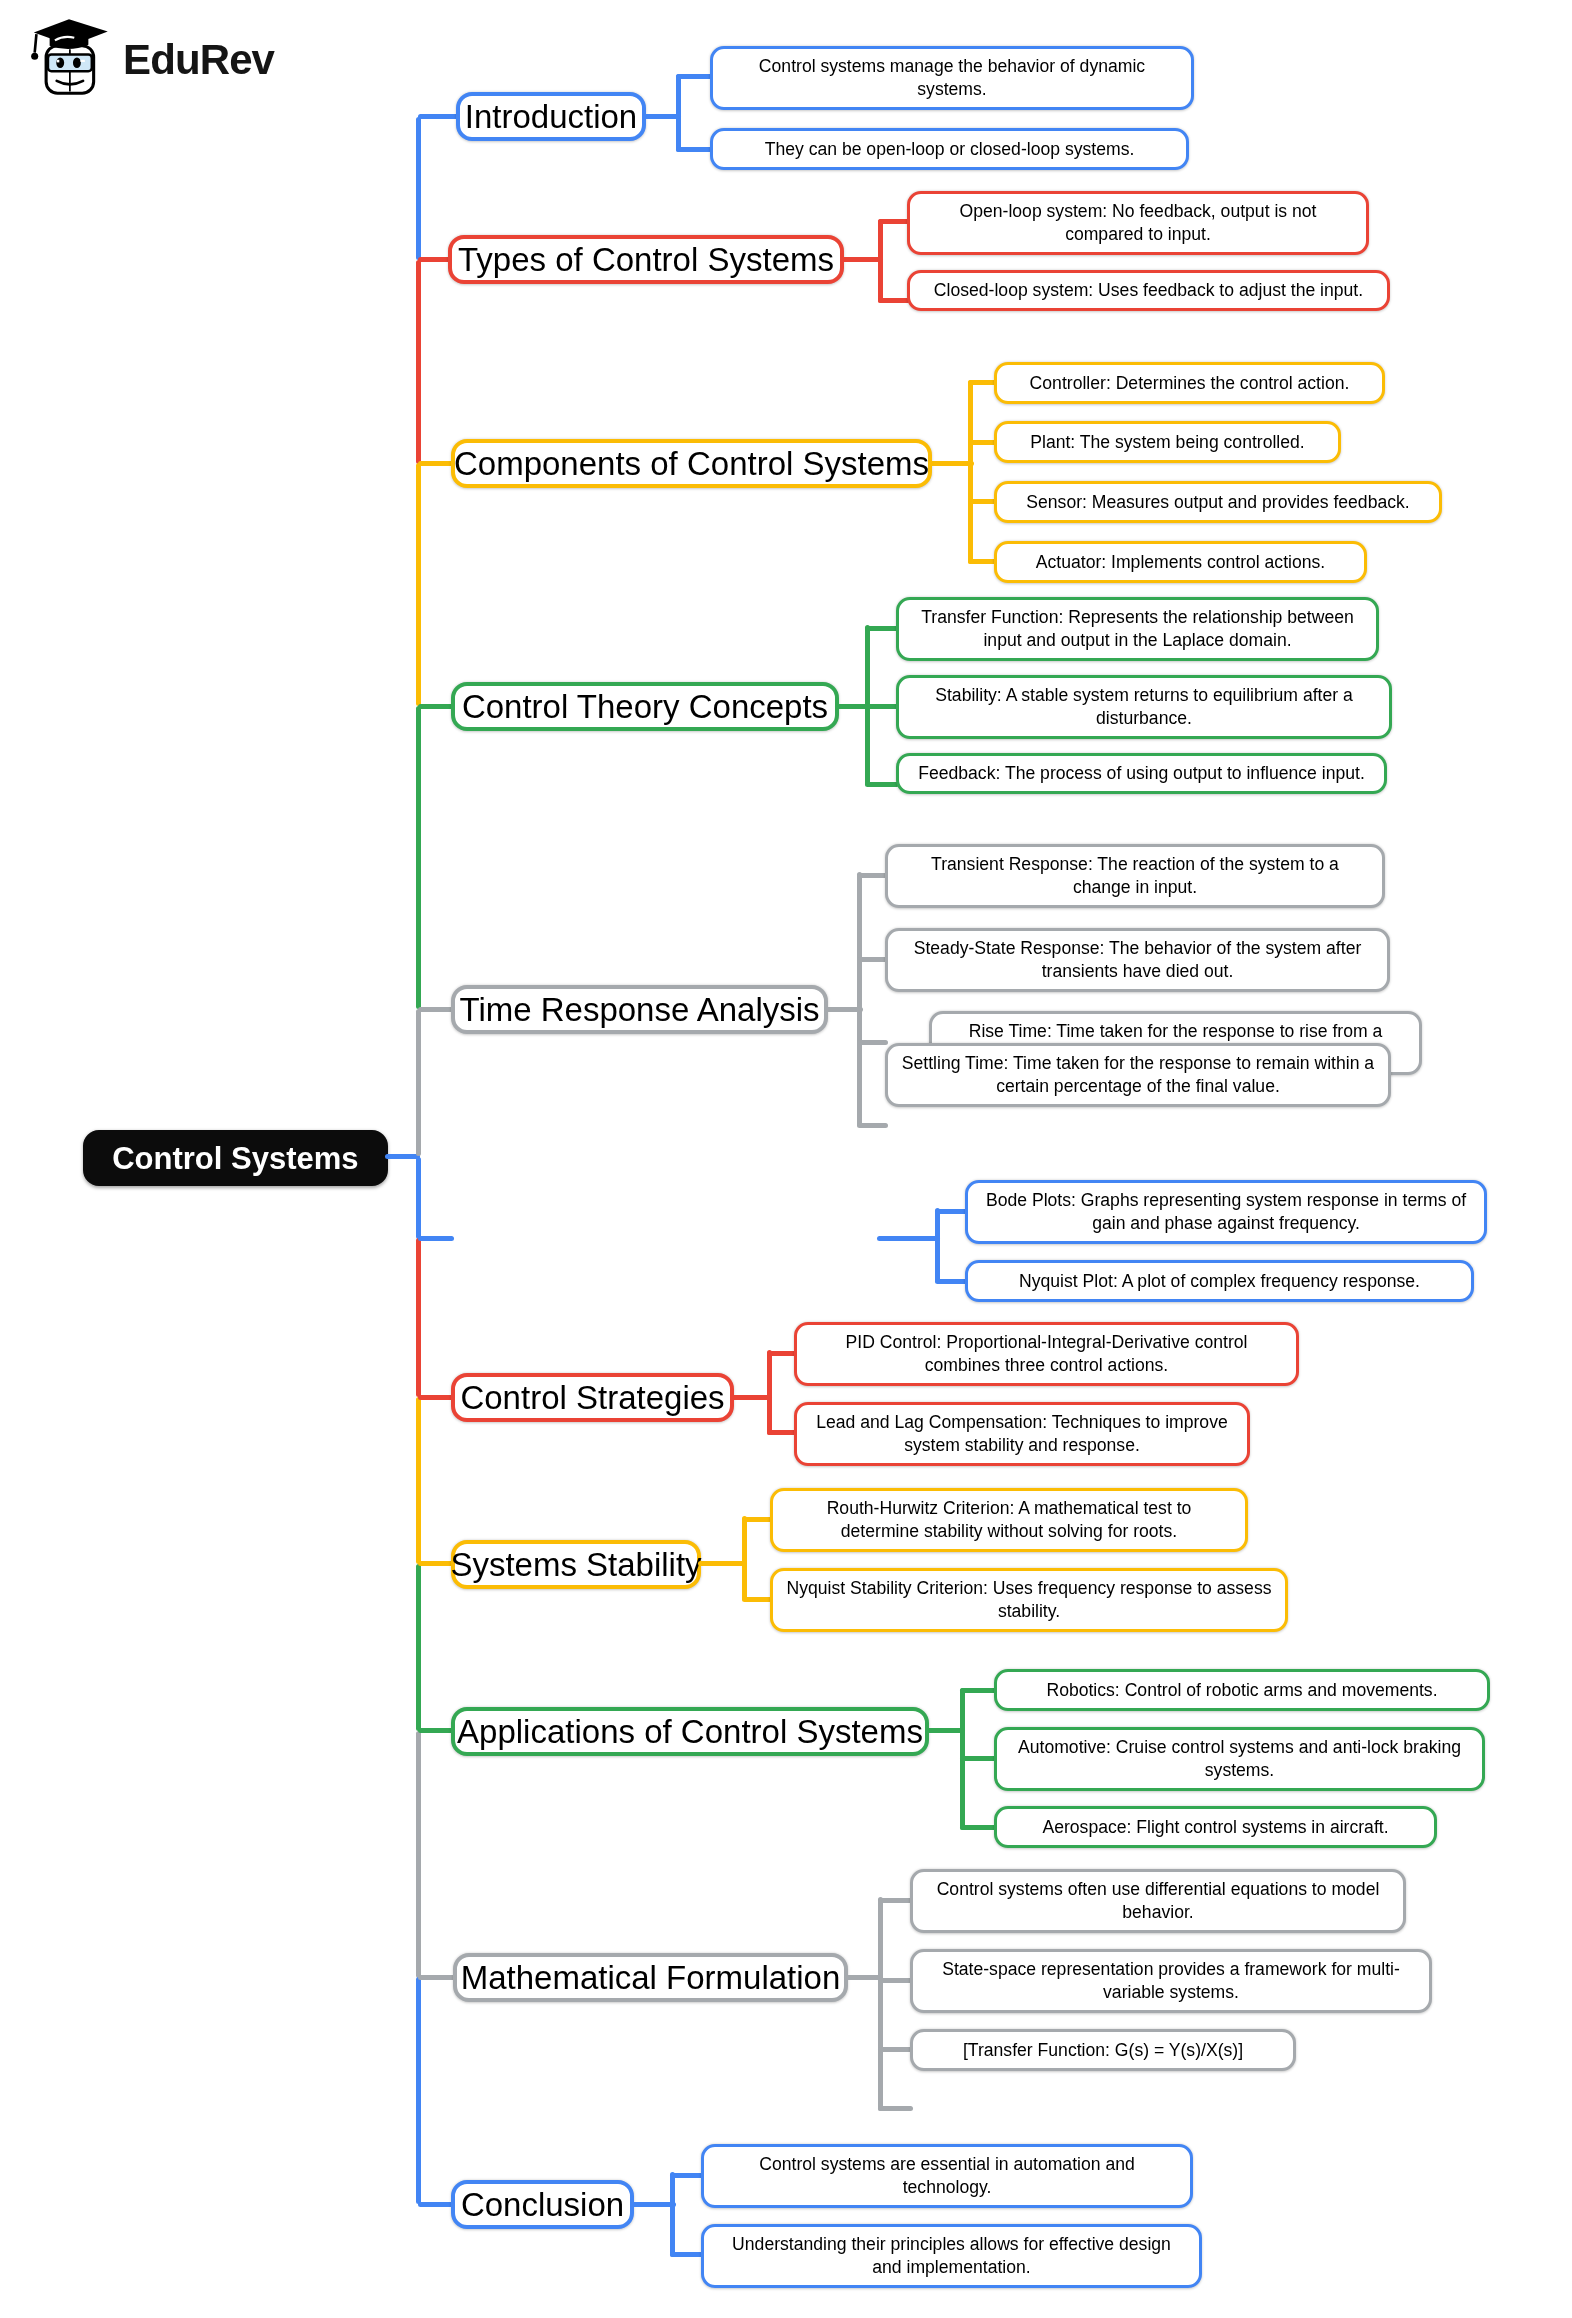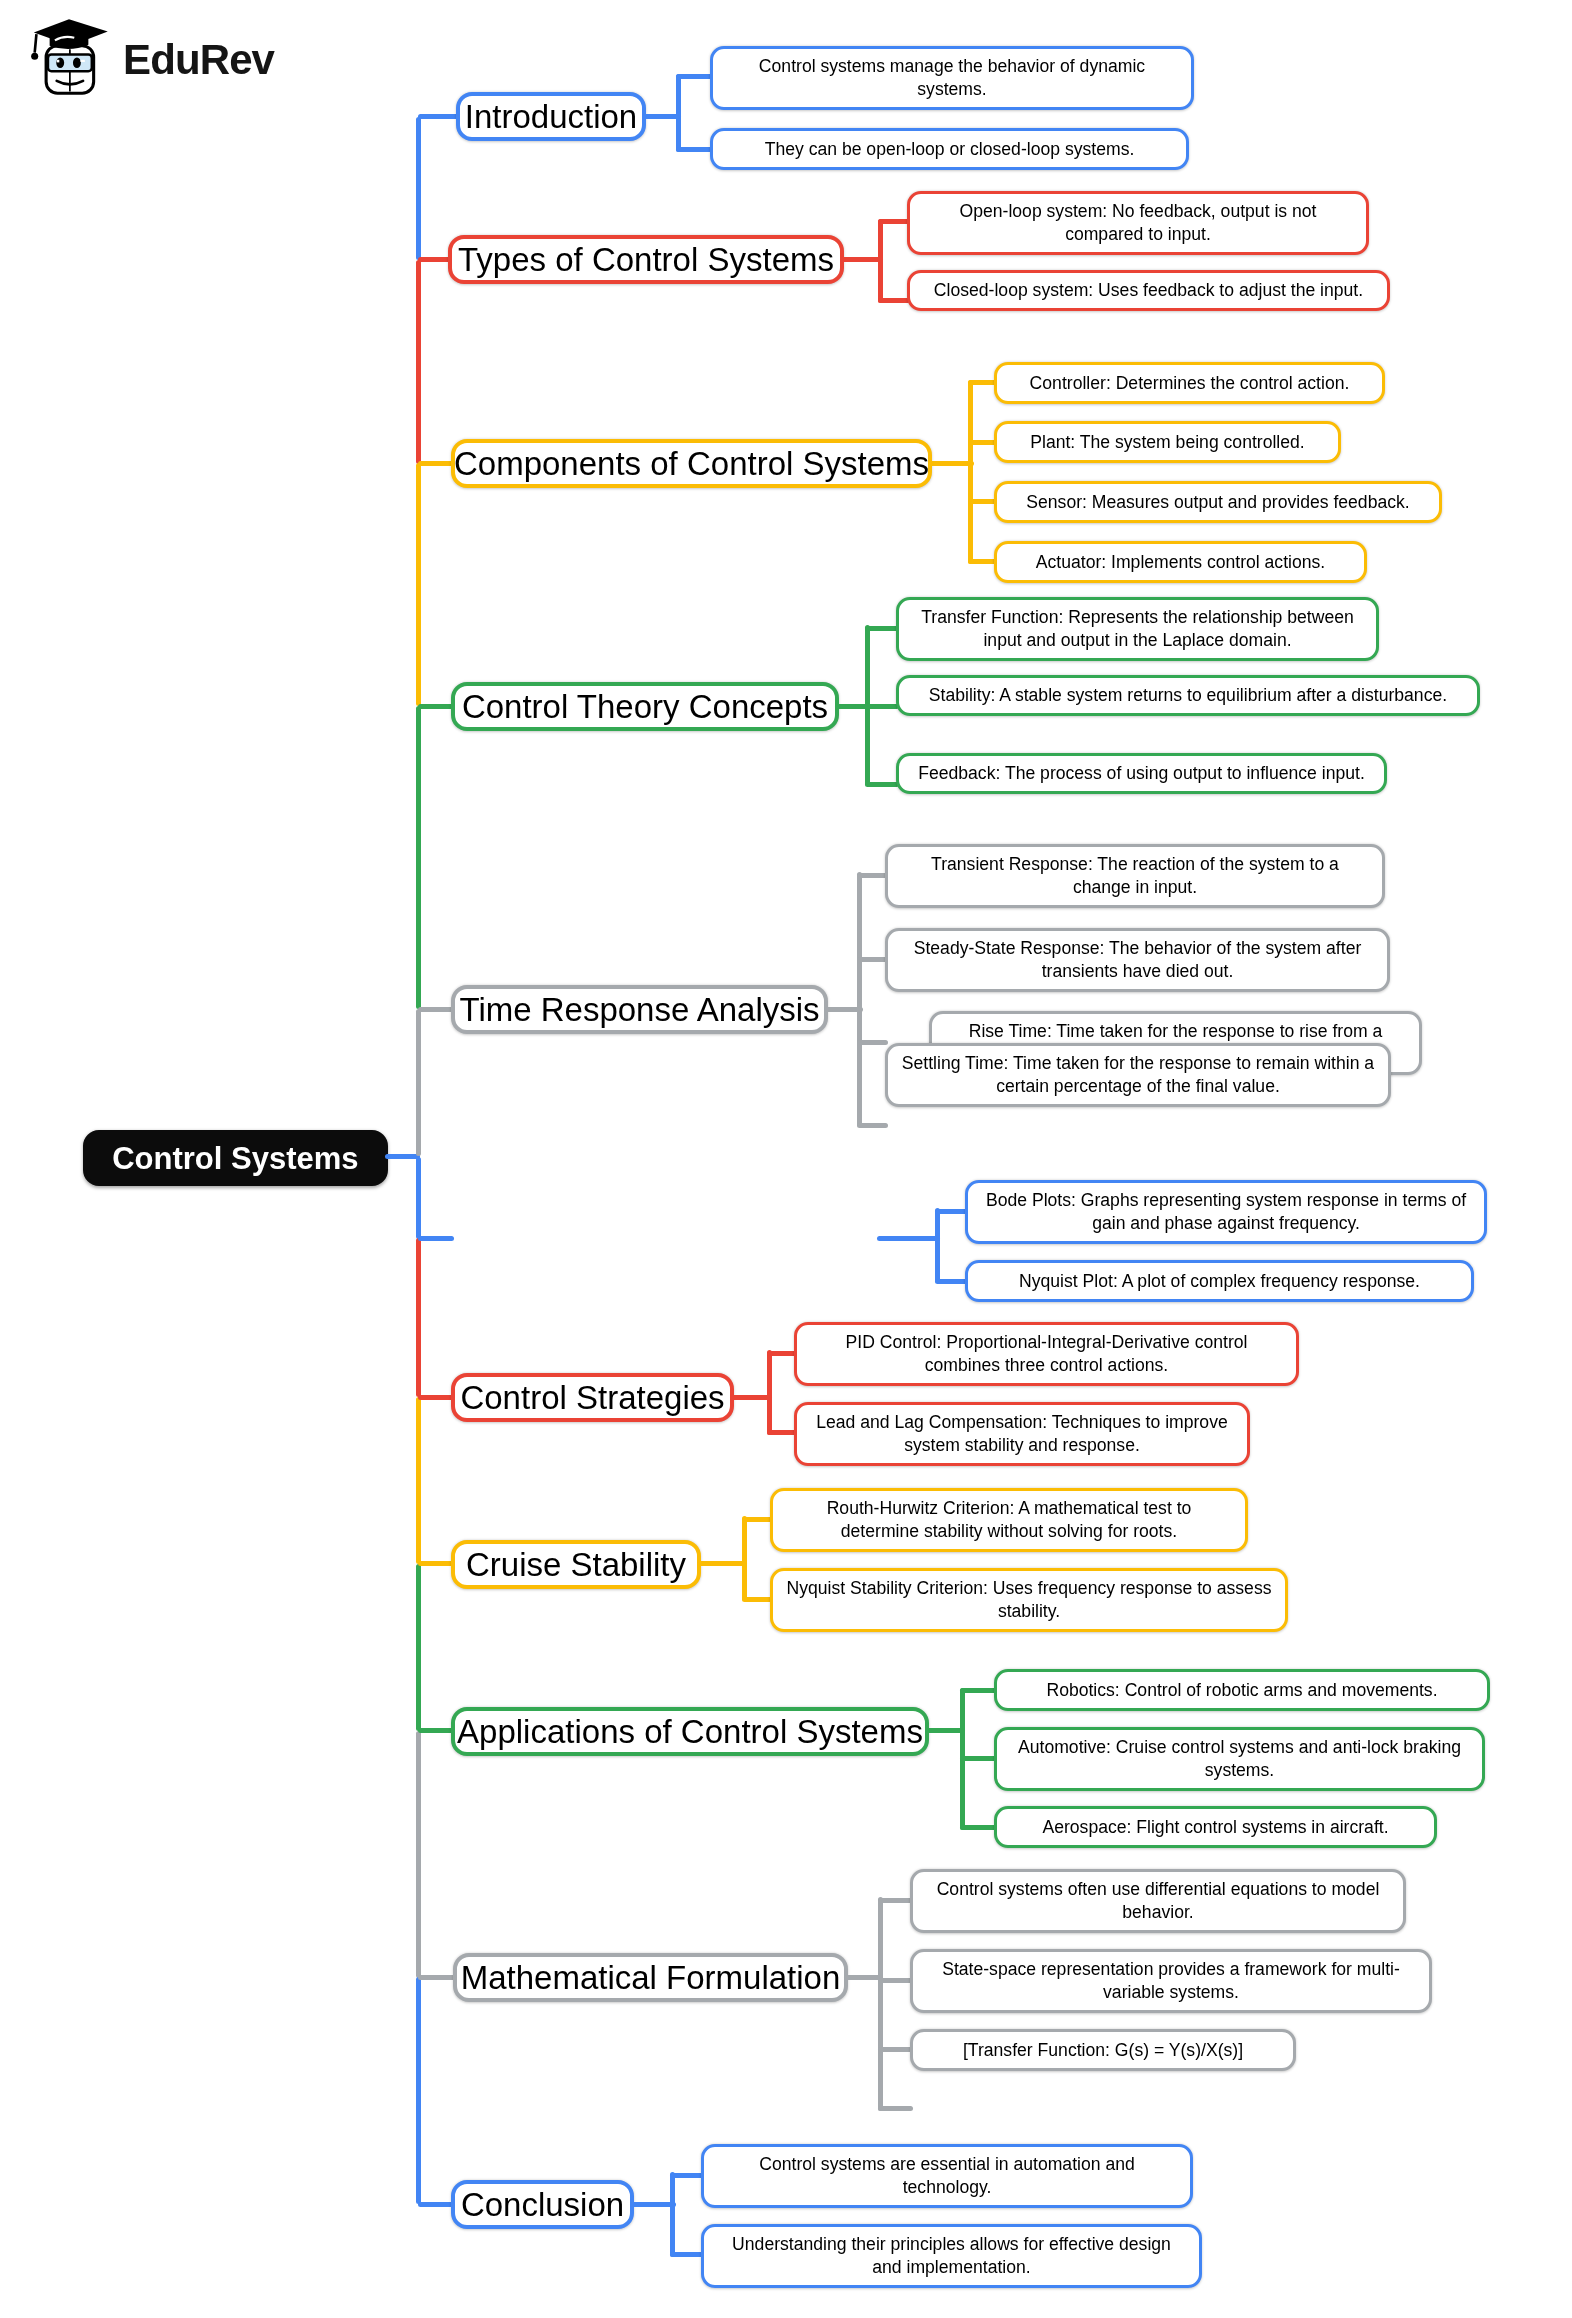--- a/index.html
+++ b/index.html
@@ -111,21 +111,21 @@
   <div class="node bd-yellow one" style="left:994px;top:541px;width:373px;">Actuator: Implements control actions.</div>
 
   <div class="h bg-green" style="left:418px;top:704px;width:37px;"></div>
   <div class="node topic bd-green" style="left:451px;top:682px;width:388px;">Control Theory Concepts</div>
   <div class="h bg-green" style="left:835px;top:704px;width:35px;"></div>
   <div class="v bg-green" style="left:865px;top:625px;height:161px;"></div>
   <div class="h bg-green" style="left:865px;top:626px;width:34px;"></div>
   <div class="h bg-green" style="left:865px;top:704px;width:34px;"></div>
   <div class="h bg-green" style="left:865px;top:782px;width:34px;"></div>
   <div class="node bd-green" style="left:896px;top:597px;width:483px;">Transfer Function: Represents the relationship between input and output in the Laplace domain.</div>
-  <div class="node bd-green" style="left:896px;top:675px;width:584px;">Stability: A stable system returns to equilibrium after a disturbance.</div>
+  <div class="node bd-green" style="left:896px;top:675px;width:496px;">Stability: A stable system returns to equilibrium after a disturbance.</div>
   <div class="node bd-green" style="left:896px;top:753px;width:491px;">Feedback: The process of using output to influence input.</div>
 
   <div class="h bg-gray" style="left:418px;top:1007px;width:37px;"></div>
   <div class="node topic bd-gray" style="left:451px;top:985px;width:377px;">Time Response Analysis</div>
   <div class="h bg-gray" style="left:825px;top:1007px;width:38px;"></div>
   <div class="v bg-gray" style="left:857px;top:872px;height:255px;"></div>
   <div class="h bg-gray" style="left:857px;top:873px;width:31px;"></div>
   <div class="h bg-gray" style="left:857px;top:957px;width:31px;"></div>
   <div class="h bg-gray" style="left:857px;top:1040px;width:31px;"></div>
   <div class="h bg-gray" style="left:857px;top:1123px;width:31px;"></div>
@@ -145,21 +145,21 @@
   <div class="h bg-red" style="left:418px;top:1395px;width:37px;"></div>
   <div class="node topic bd-red" style="left:451px;top:1373px;width:283px;">Control Strategies</div>
   <div class="h bg-red" style="left:730px;top:1395px;width:42px;"></div>
   <div class="v bg-red" style="left:767px;top:1350px;height:85px;"></div>
   <div class="h bg-red" style="left:767px;top:1351px;width:31px;"></div>
   <div class="h bg-red" style="left:767px;top:1430px;width:31px;"></div>
   <div class="node bd-red" style="left:794px;top:1322px;width:505px;">PID Control: Proportional-Integral-Derivative control combines three control actions.</div>
   <div class="node bd-red" style="left:794px;top:1402px;width:456px;">Lead and Lag Compensation: Techniques to improve system stability and response.</div>
 
   <div class="h bg-yellow" style="left:418px;top:1561px;width:37px;"></div>
-  <div class="node topic bd-yellow" style="left:451px;top:1540px;width:250px;">Cruise Stability</div>
+  <div class="node topic bd-yellow" style="left:451px;top:1540px;width:250px;">Systems Stability</div>
   <div class="h bg-yellow" style="left:698px;top:1561px;width:49px;"></div>
   <div class="v bg-yellow" style="left:742px;top:1516px;height:85px;"></div>
   <div class="h bg-yellow" style="left:742px;top:1517px;width:32px;"></div>
   <div class="h bg-yellow" style="left:742px;top:1597px;width:32px;"></div>
   <div class="node bd-yellow" style="left:770px;top:1488px;width:478px;">Routh-Hurwitz Criterion: A mathematical test to determine stability without solving for roots.</div>
   <div class="node bd-yellow" style="left:770px;top:1568px;width:518px;">Nyquist Stability Criterion: Uses frequency response to assess stability.</div>
 
   <div class="h bg-green" style="left:418px;top:1728px;width:37px;"></div>
   <div class="node topic bd-green" style="left:451px;top:1707px;width:478px;">Applications of Control Systems</div>
   <div class="h bg-green" style="left:926px;top:1728px;width:39px;"></div>

